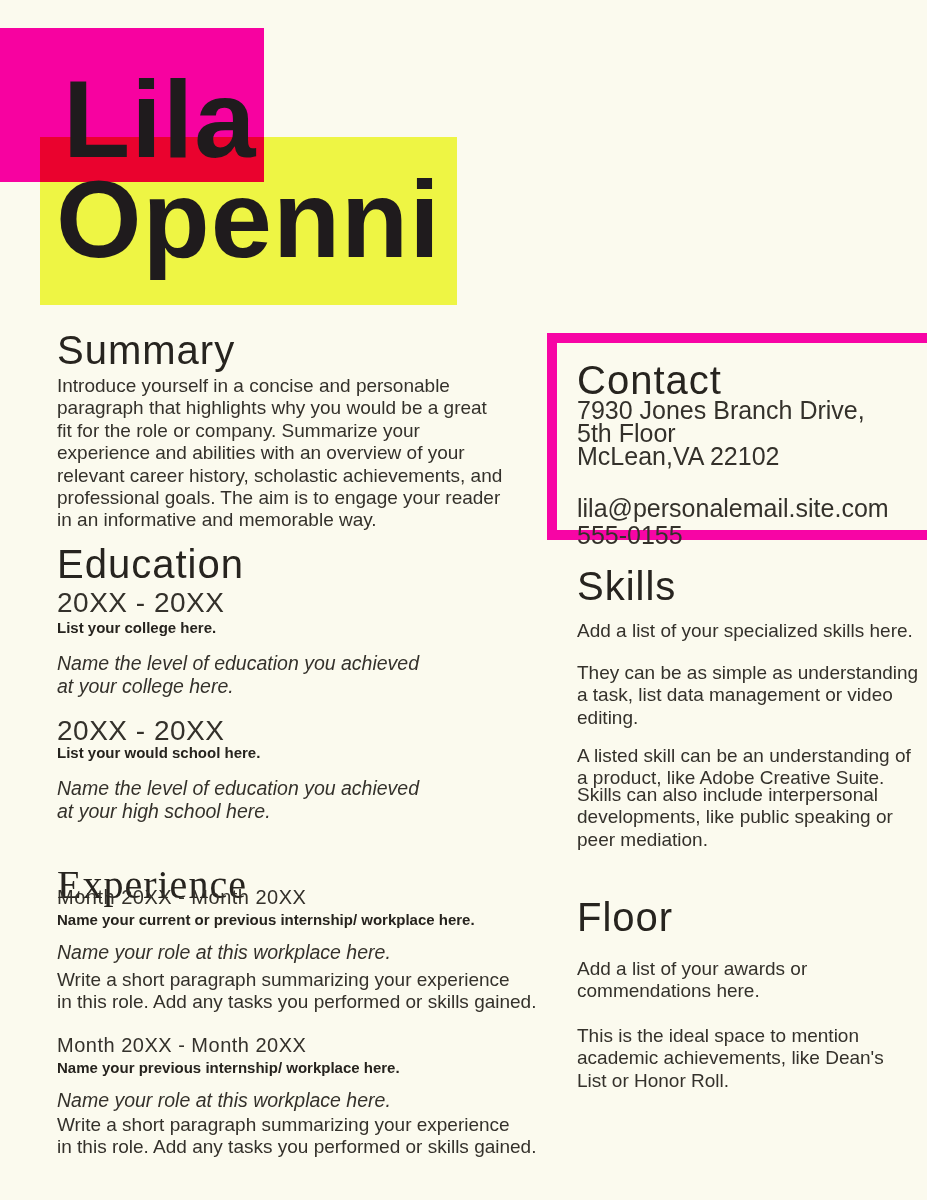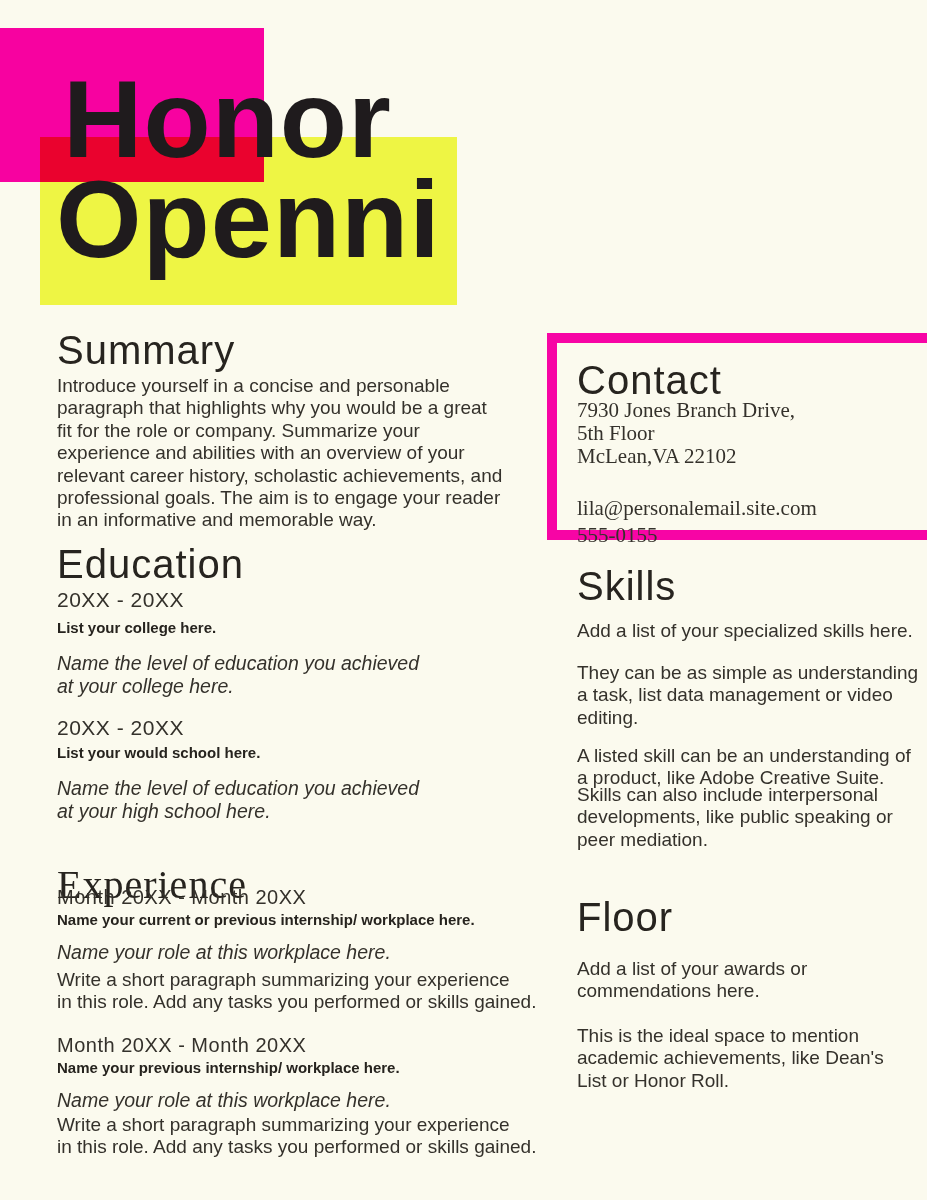--- a/index.html
+++ b/index.html
@@ -47,21 +47,21 @@
   }
 
   
   .body-text {
     font-size: 19px;
     line-height: 22.4px;
     white-space: pre-line;
     width: 540px;
   }
   .dates {
-    font-size: 21px;
+    font-size: 28px;
     letter-spacing: 0.5px;
     line-height: 1.1;
     white-space: nowrap;
   }
   .entry-bold {
     font-size: 15px;
     font-weight: 700;
     line-height: 1.1;
     color: #26231E;
     white-space: nowrap;
@@ -77,36 +77,35 @@
   .body-text.narrow { width: 350px; }
 
   
   .contact-box {
     left: 547px; top: 333px;
     width: 396px; height: 207px;
     border: 10px solid #F705A5;
     background: #FBFAEE;
   }
   .contact-text {
-    font-size: 21px;
+    font-size: 25px;
     line-height: 23px;
     white-space: pre-line;
     width: 340px;
-    font-family: Liberation Serif, serif;
   }
 </style>
 </head>
 <body>
 
 <div class="page">
 
   <div class="abs rect-yellow"></div>
   <div class="abs rect-pink"></div>
 
-  <div id="first-name" class="abs name-line">Honor</div>
+  <div id="first-name" class="abs name-line">Lila</div>
   <div id="last-name" class="abs name-line">Openni</div>
 
   <div class="abs h2" style="left:57px; top:330px;">Summary</div>
   <div class="abs body-text" style="left:57px; top:375px;">Introduce yourself in a concise and personable
 paragraph that highlights why you would be a great
 fit for the role or company. Summarize your
 experience and abilities with an overview of your
 relevant career history, scholastic achievements, and
 professional goals. The aim is to engage your reader
 in an informative and memorable way.</div>

